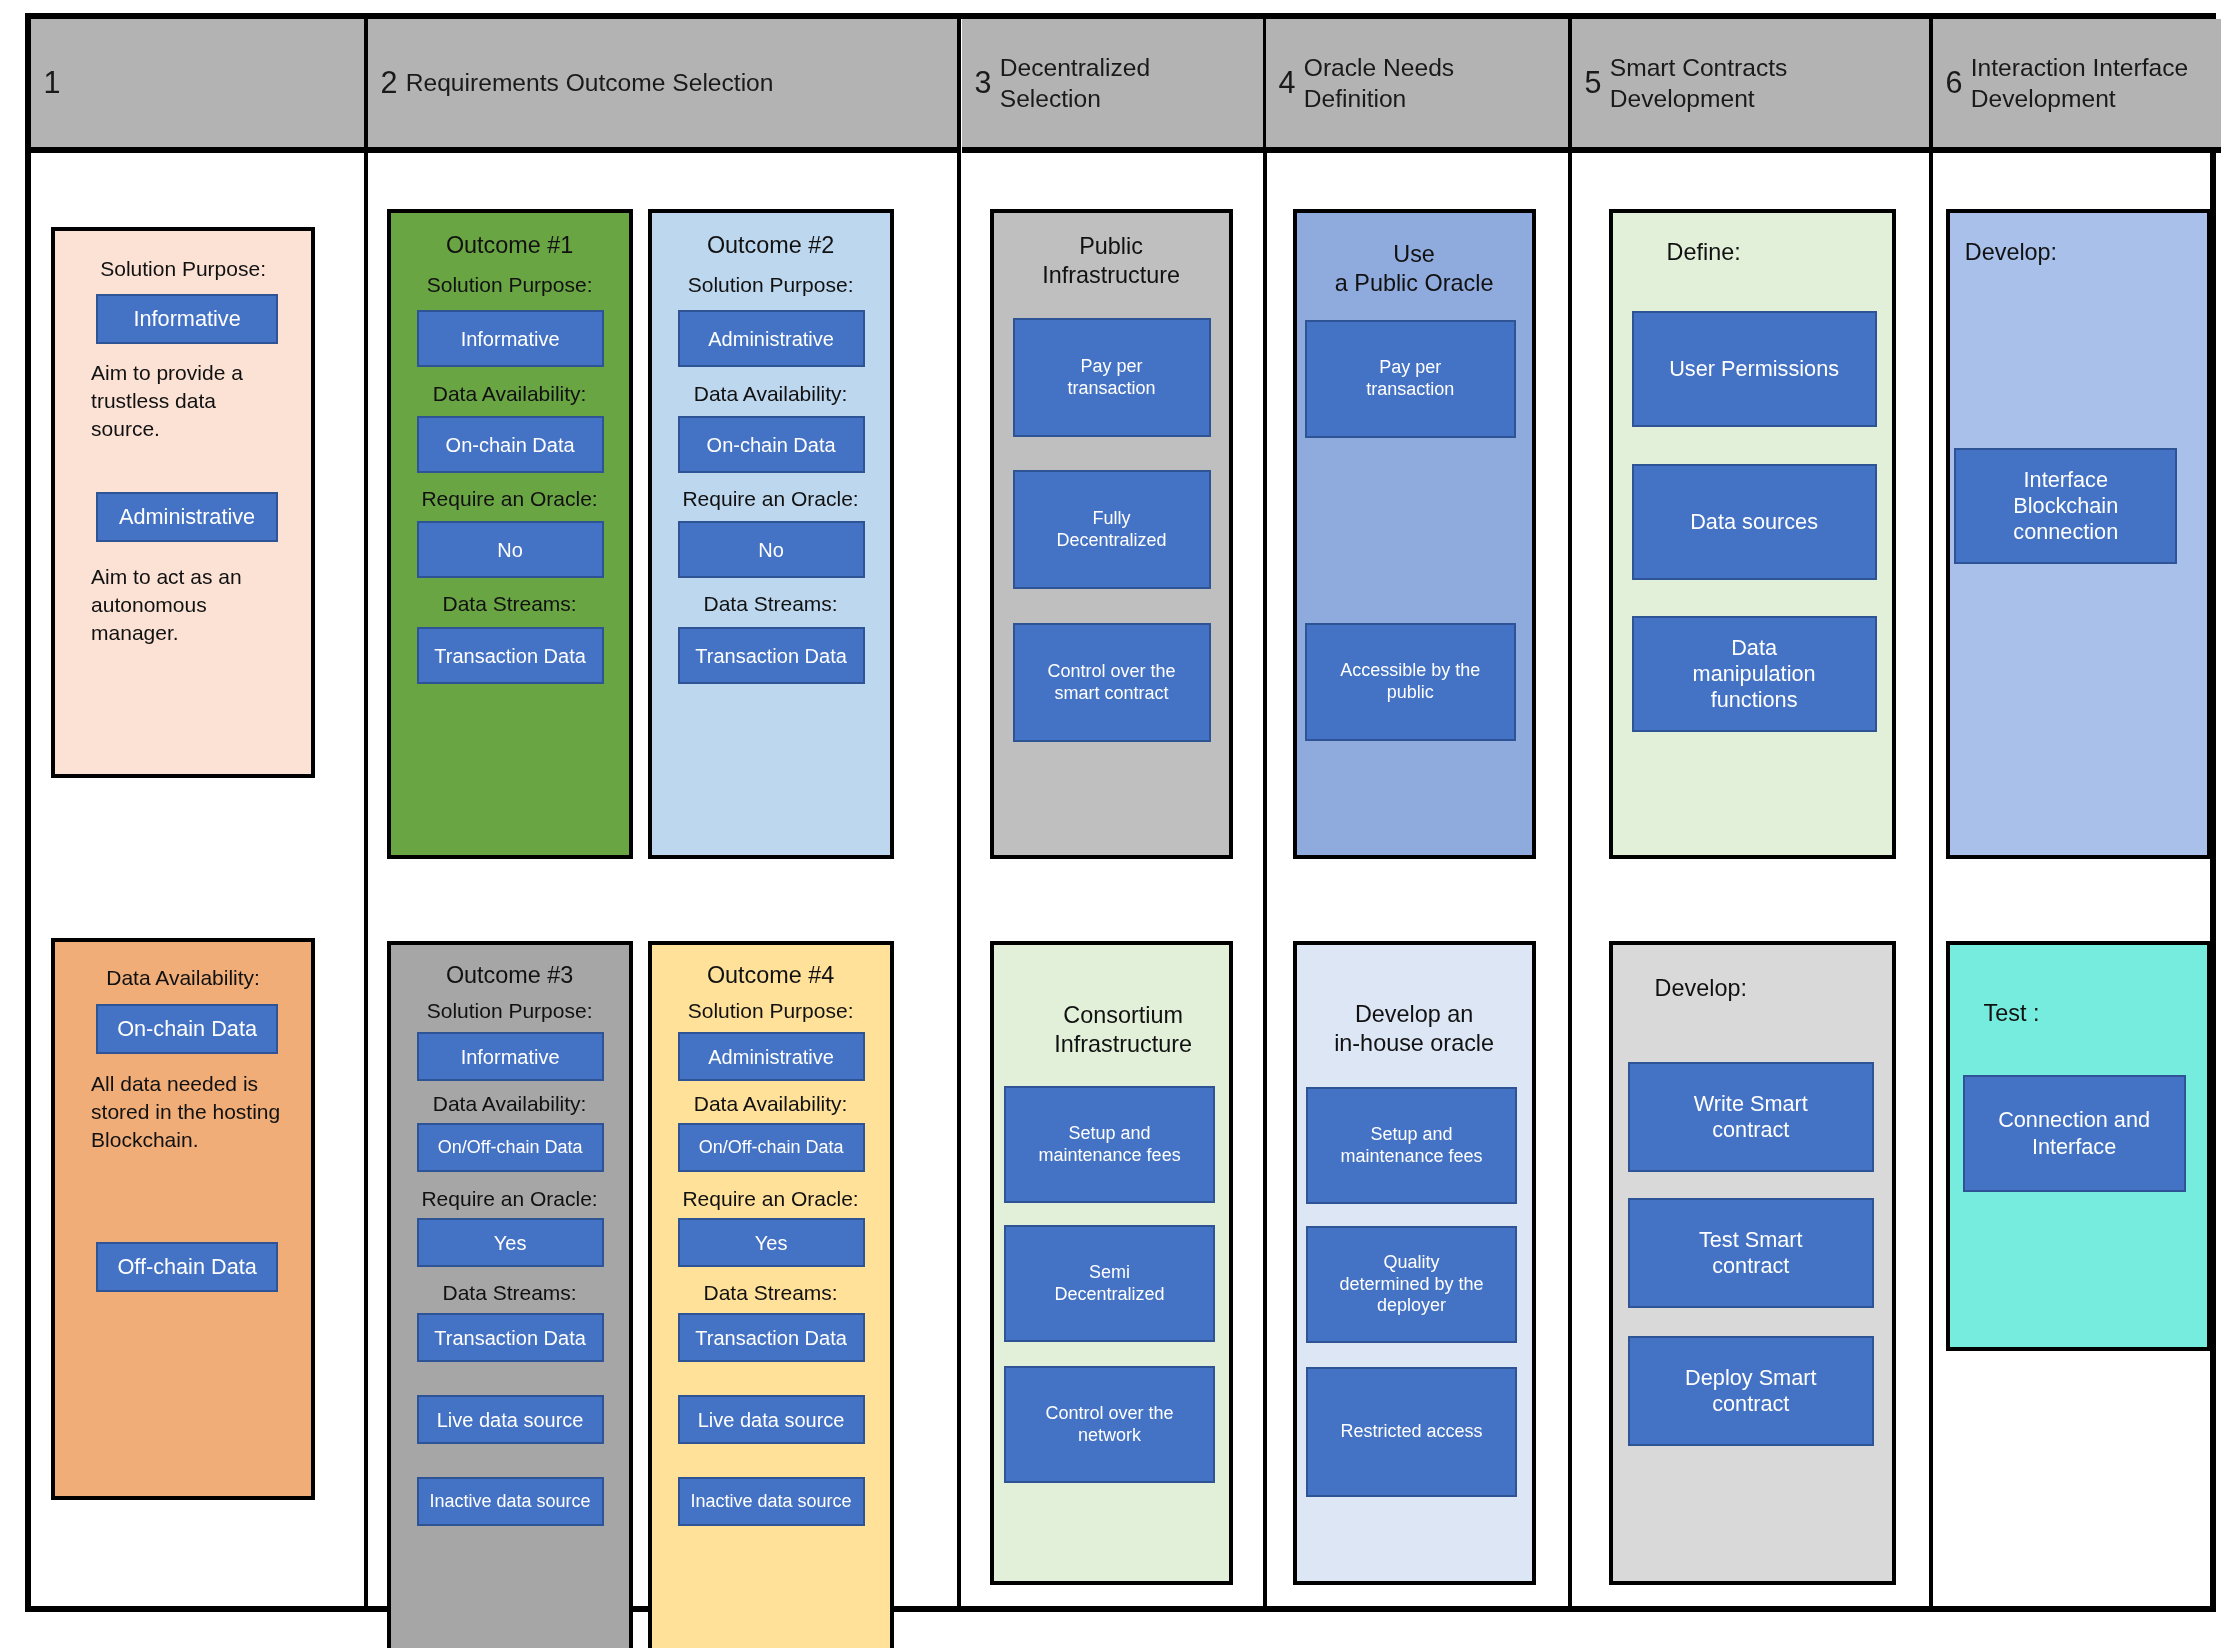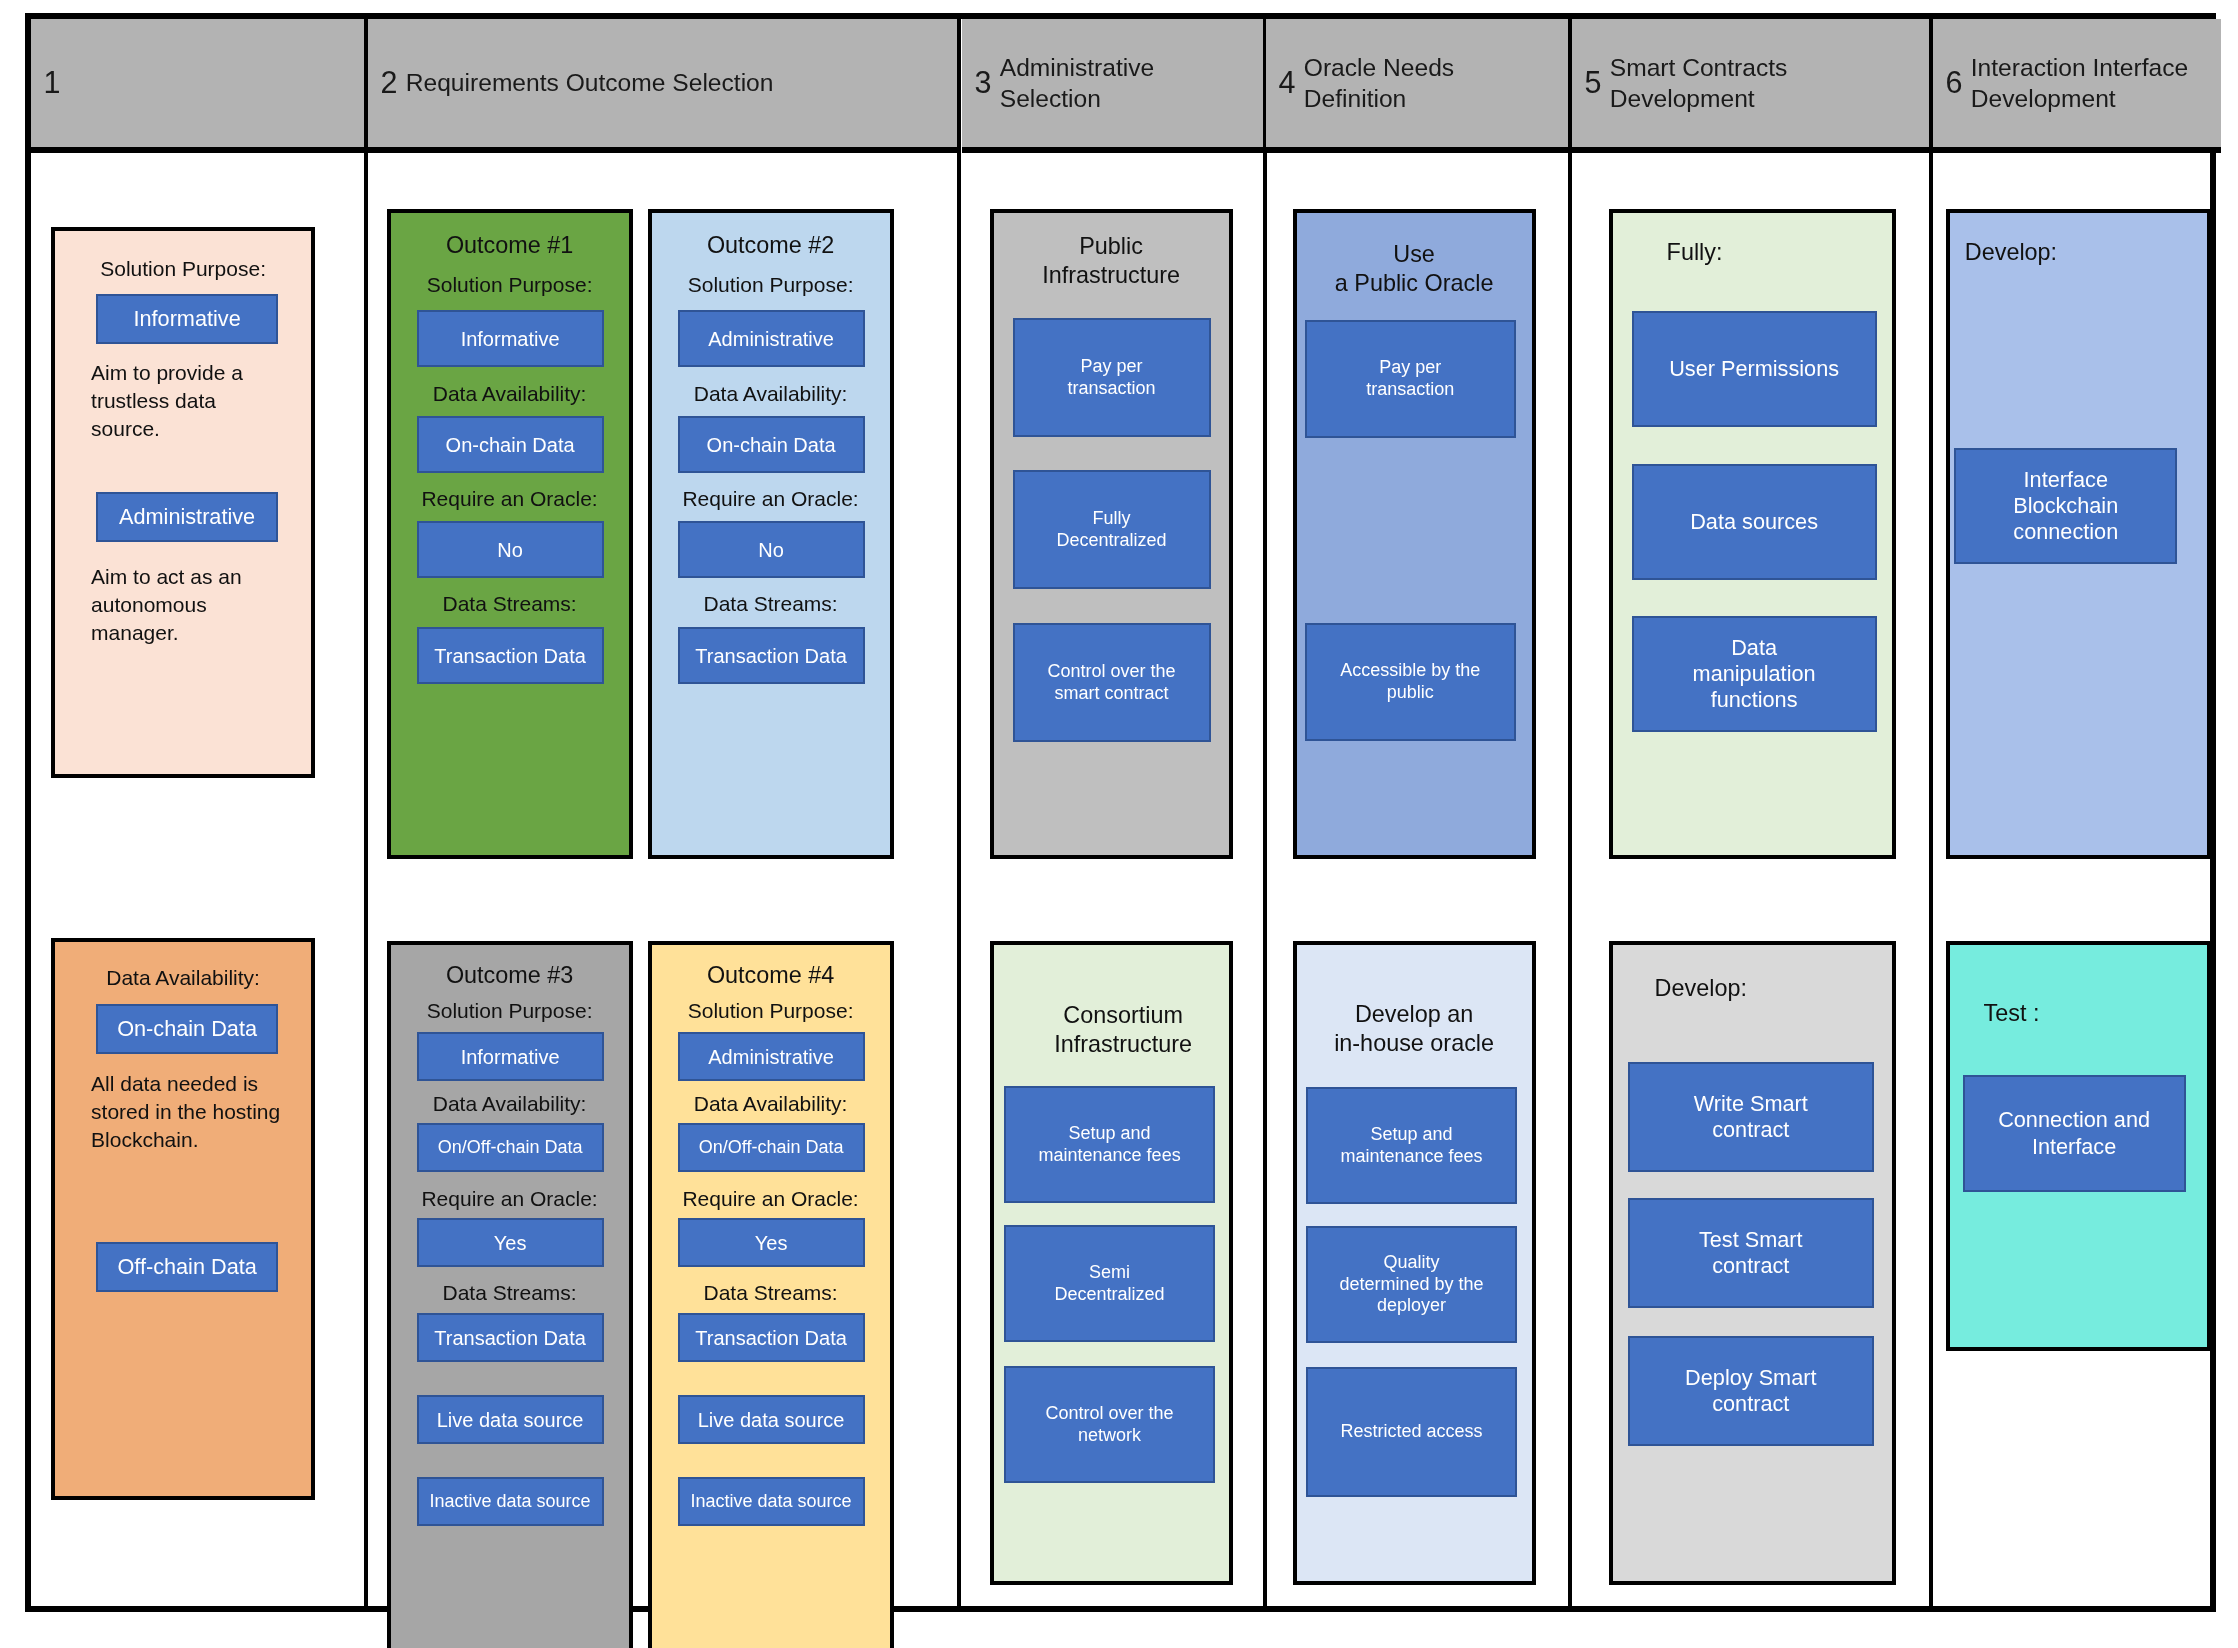--- a/index.html
+++ b/index.html
@@ -235,21 +235,21 @@
           <div class="chip" style="position:absolute;left:26px;top:450px;width:187px;height:49px;">Live data source</div>
           <div class="chip sm" style="position:absolute;left:26px;top:532px;width:187px;height:49px;">Inactive data source</div>
         </div>
 
       </div>
     </div>
 
     <div class="lane" id="lane3">
       <div class="lane-head">
         <span class="lane-num">3</span>
-        <span class="lane-title">Administrative
+        <span class="lane-title">Decentralized
 Selection</span>
       </div>
       <div class="lane-body">
 
         <div class="card" id="c3card1">
           <div class="card-title" style="margin-top: 19px; white-space: pre-line;">Public
 Infrastructure</div>
           <div class="chip sm" style="position: absolute; left: 19px; top: 105px; width: 198px; height: 119px; white-space: pre-line;">Pay per
 transaction</div>
           <div class="chip sm" style="position: absolute; left: 19px; top: 257px; width: 198px; height: 119px; white-space: pre-line;">Fully
@@ -305,21 +305,21 @@
 
     <div class="lane" id="lane5">
       <div class="lane-head">
         <span class="lane-num">5</span>
         <span class="lane-title">Smart Contracts
 Development</span>
       </div>
       <div class="lane-body">
 
         <div class="card" id="c5card1">
-          <div class="card-title" style="position:absolute;left:54px;top:24.6px;text-align:left;">Fully:</div>
+          <div class="card-title" style="position:absolute;left:54px;top:24.6px;text-align:left;">Define:</div>
           <div class="chip lg" style="position:absolute;left:19px;top:98px;width:245px;height:116px;">User Permissions</div>
           <div class="chip lg" style="position:absolute;left:19px;top:251px;width:245px;height:116px;">Data sources</div>
           <div class="chip lg" style="position: absolute; left: 19px; top: 403px; width: 245px; height: 116px; white-space: pre-line;">Data
 manipulation
 functions</div>
         </div>
 
         <div class="card" id="c5card2">
           <div class="card-title" style="position:absolute;left:42px;top:29px;text-align:left;">Develop:</div>
           <div class="chip lg" style="position: absolute; left: 15.2px; top: 117px; width: 246px; height: 110px; white-space: pre-line;">Write Smart

